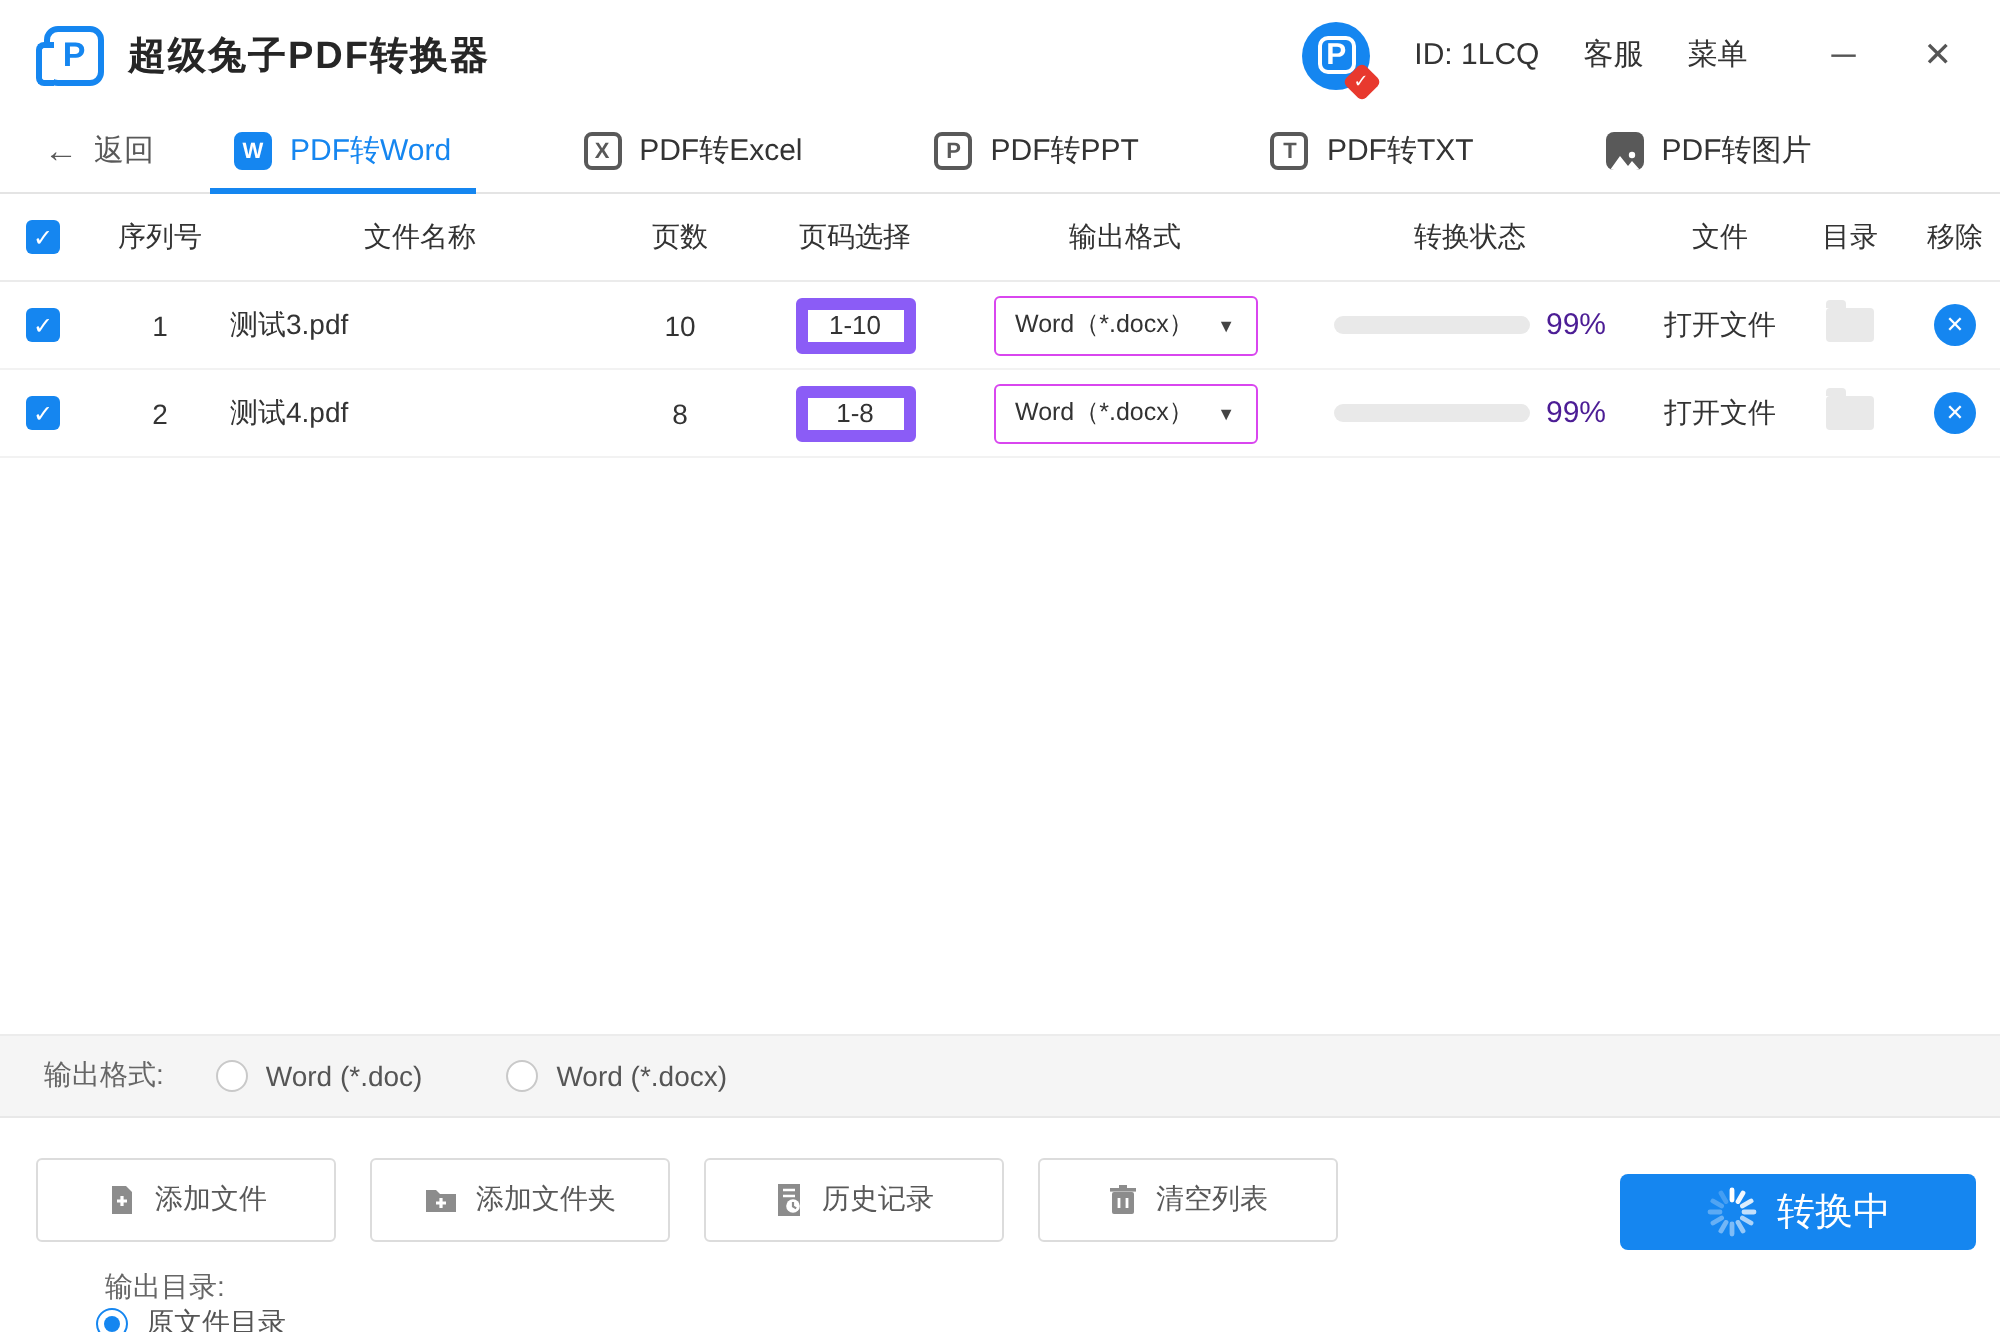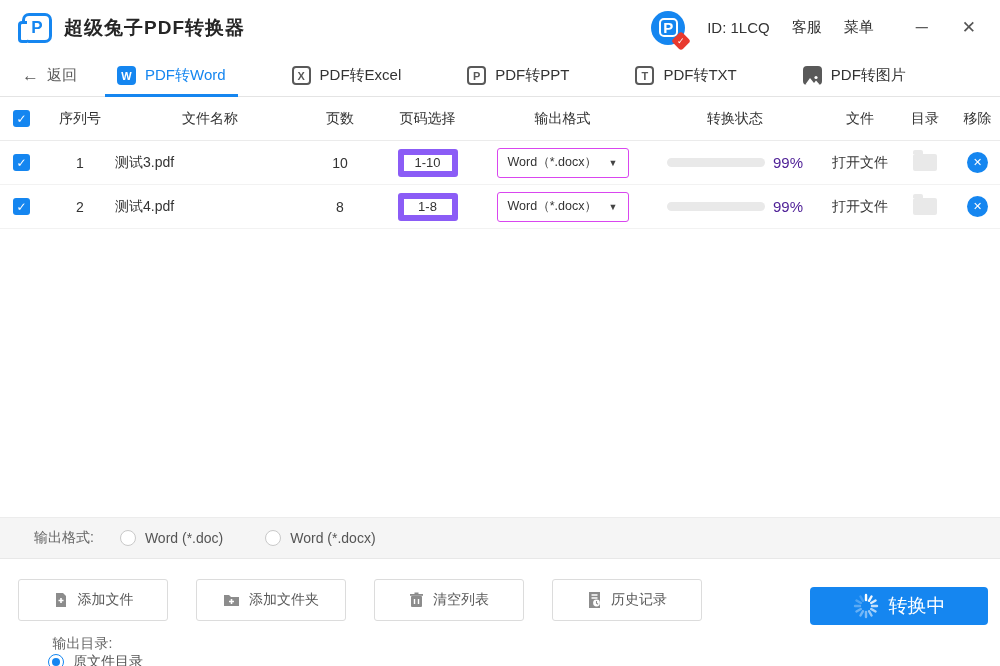--- a/index.html
+++ b/index.html
@@ -61,30 +61,30 @@
   .folder-ic { width:24px; height:17px; background:#e9e9e9; border-radius:2px; position:relative; }
   .folder-ic:before { content:""; position:absolute; top:-4px; left:0; width:10px; height:4px;
     background:#e9e9e9; border-radius:2px 2px 0 0; }
   .remove-ic { width:21px; height:21px; border-radius:50%; background:#1586f0; color:#fff; font-size:11px;
     font-weight:bold; display:flex; align-items:center; justify-content:center; cursor:pointer; }
 
   .spacer { height:288px; background:#fff; }
 
   
   .fmt-strip { height:42px; background:#f5f5f5; border-top:1px solid #ececec; border-bottom:1px solid #e8e8e8;
-    display:flex; align-items:center; padding-left:34px; font-size:14px; color:#666; }
+    display:flex; align-items:center; padding-left:22px; font-size:14px; color:#666; }
   .radio { width:16px; height:16px; border:1px solid #c9c9c9; border-radius:50%; background:#fff;
     display:inline-flex; align-items:center; justify-content:center; cursor:pointer; }
   .radio.on { border-color:#1586f0; }
   .radio.on:after { content:""; width:8px; height:8px; border-radius:50%; background:#1586f0; }
   .radio-opt { display:flex; align-items:center; gap:9px; margin-left:26px; color:#555; cursor:pointer; }
   .radio-opt + .radio-opt { margin-left:42px; }
 
   .actions { position:relative; height:106px; background:#fff; }
-  .btn-row { position:absolute; top:20px; left:18px; display:flex; gap:28px; }
+  .btn-row { position:absolute; top:20px; left:18px; display:flex; gap:17px; }
   .act-btn { width:150px; height:42px; background:#fff; border:1px solid #dcdcdc; border-radius:3px;
     display:flex; align-items:center; justify-content:center; gap:9px; font-size:14px; color:#595959; cursor:pointer; }
   .act-btn svg { display:block; }
   .convert-btn { position:absolute; right:12px; top:28px; width:178px; height:38px; background:#1586f0;
     border-radius:4px; display:flex; align-items:center; justify-content:center; gap:10px; color:#fff;
     font-size:19px; cursor:pointer; }
   .dir-row { position:absolute; left:22px; top:76px; display:flex; align-items:center; font-size:14px; color:#666;flex-direction:column; }
 </style>
 </head>
 <body>
@@ -249,35 +249,35 @@
     </div>
     <div class="act-btn">
       <svg width="17" height="15" viewBox="0 0 17 15">
           <path d="M1 2h5l2 2h8v9H1z" fill="#8c8c8c"></path>
           <path d="M8.5 6v5M6 8.5h5" stroke="#fff" stroke-width="1.6"></path>
         </svg>
       <span>添加文件夹</span>
     </div>
     <div class="act-btn">
       <svg width="15" height="16" viewBox="0 0 15 16">
+          <path d="M2 0h11v16H2z" fill="#8c8c8c"></path>
+          <path d="M4.5 3h6M4.5 6h6" stroke="#fff" stroke-width="1.3"></path>
+          <circle cx="9.5" cy="11" r="3.4" fill="#fff"></circle>
+          <path d="M9.5 9v2.2l1.6 1" stroke="#8c8c8c" stroke-width="1.1" fill="none"></path>
+        </svg>
+      <span>历史记录</span>
+    </div>
+    <div class="act-btn">
+      <svg width="15" height="16" viewBox="0 0 15 16">
           <rect x="2" y="4" width="11" height="11" rx="1" fill="#8c8c8c"></rect>
           <rect x="1" y="2" width="13" height="1.8" fill="#8c8c8c"></rect>
           <rect x="5.5" y="0.5" width="4" height="2" fill="#8c8c8c"></rect>
           <path d="M5.5 7v5M9.5 7v5" stroke="#fff" stroke-width="1.4"></path>
         </svg>
       <span>清空列表</span>
-    </div>
-    <div class="act-btn">
-      <svg width="15" height="16" viewBox="0 0 15 16">
-          <path d="M2 0h11v16H2z" fill="#8c8c8c"></path>
-          <path d="M4.5 3h6M4.5 6h6" stroke="#fff" stroke-width="1.3"></path>
-          <circle cx="9.5" cy="11" r="3.4" fill="#fff"></circle>
-          <path d="M9.5 9v2.2l1.6 1" stroke="#8c8c8c" stroke-width="1.1" fill="none"></path>
-        </svg>
-      <span>历史记录</span>
     </div>
   </div>
 
   <div class="convert-btn">
     <svg width="26" height="26" viewBox="0 0 26 26">
       <g stroke="#ffffff" stroke-width="2.4" stroke-linecap="round">
         <line x1="13" y1="2" x2="13" y2="7" opacity="1"></line>
         <line x1="18.5" y1="3.5" x2="16" y2="7.8" opacity=".95"></line>
         <line x1="22.5" y1="7.5" x2="18.2" y2="10" opacity=".85"></line>
         <line x1="24" y1="13" x2="19" y2="13" opacity=".75"></line>

